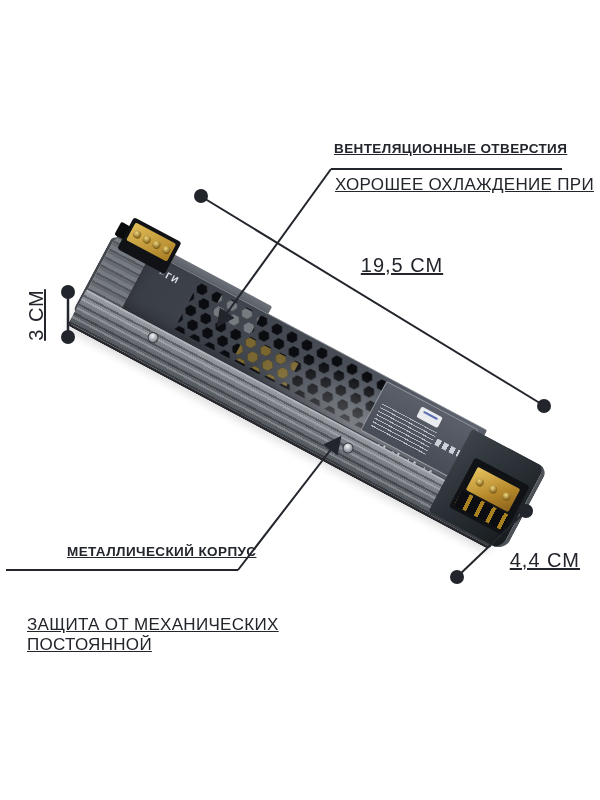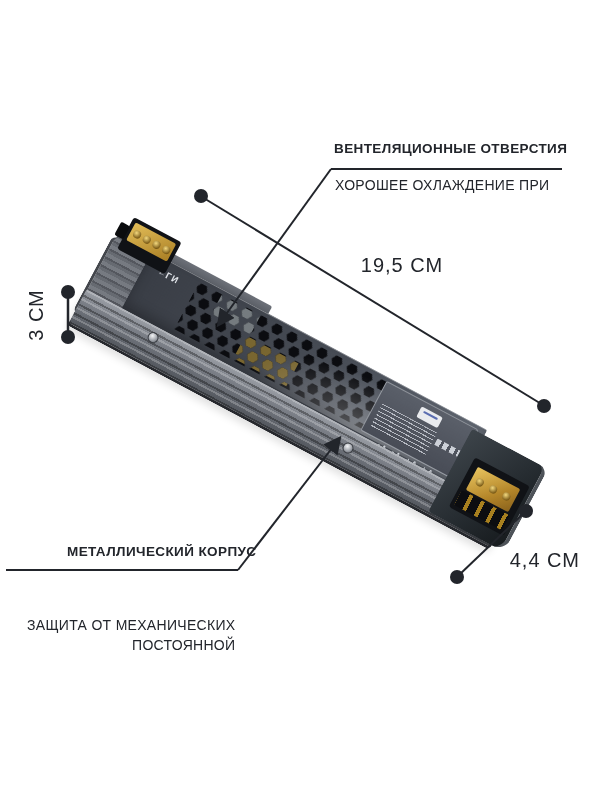--- a/index.html
+++ b/index.html
@@ -2,31 +2,31 @@
 <html><head>
 <meta charset="utf-8">
 <style>
   html,body{margin:0;padding:0;background:#fff;}
   .canvas{
     position:relative;width:600px;height:800px;background:#ffffff;overflow:hidden;
     font-family:"Liberation Sans",sans-serif;color:#22252b;
   }
   
   .note-title{position:absolute;font-weight:700;font-size:13.5px;letter-spacing:.4px;white-space:nowrap;}
-  .note-desc{position:absolute;font-weight:400;font-size:14px;letter-spacing:.3px;line-height:20px;white-space:nowrap;text-align:right;}
+  .note-desc{position:absolute;font-weight:400;font-size:17px;letter-spacing:.3px;line-height:20px;white-space:nowrap;}
   .c1-title{left:334px;top:141px;}
   .c1-desc{left:335px;top:175px;}
   .c2-title{left:27px;top:544px;padding-left:40px;}
   .c2-desc{left:27px;top:575px;margin-top:40px;}
   .dim-label{position:absolute;font-size:20px;letter-spacing:1px;white-space:nowrap;}
   .dim-length{left:352px;top:254px;width:100px;text-align:center;}
   .dim-depth{left:488px;top:549px;width:92px;text-align:right;}
   .dim-height{left:8px;top:287px;width:56px;height:56px;display:flex;align-items:center;justify-content:center;transform:rotate(-90deg);}
   .overlay{position:absolute;left:0;top:0;z-index:10;pointer-events:none;}
-  .txt{position:absolute;z-index:11;}
+  .txt{position:absolute;z-index:11;text-decoration:underline;}
 
   
   .device{position:absolute;left:150px;top:255px;width:0;height:0;transform:rotate(28deg);transform-origin:0 0;z-index:5;}
   .device > div{position:absolute;}
   .far-rail{left:-38px;top:-12px;width:170px;height:16px;z-index:1;
     background:linear-gradient(#6d7179,#4b4f56);border-radius:3px 2px 0 0;}
   .left-end{left:-42px;top:0;width:52px;height:88px;z-index:2;border-radius:6px 0 0 9px;
     background:repeating-linear-gradient(180deg,#767a81 0 4px,#54575e 4px 6px,#666a71 6px 9px);
     border-left:3px solid #44474d;}
   .plate{left:0;top:-4px;width:380px;height:64px;z-index:3;border-radius:2px;

